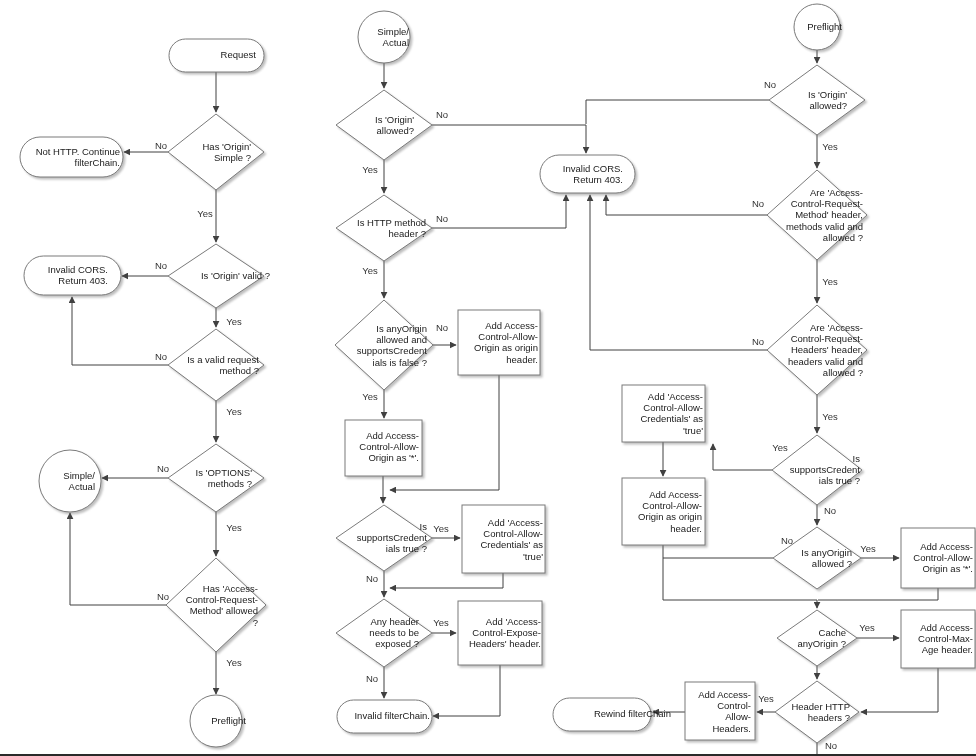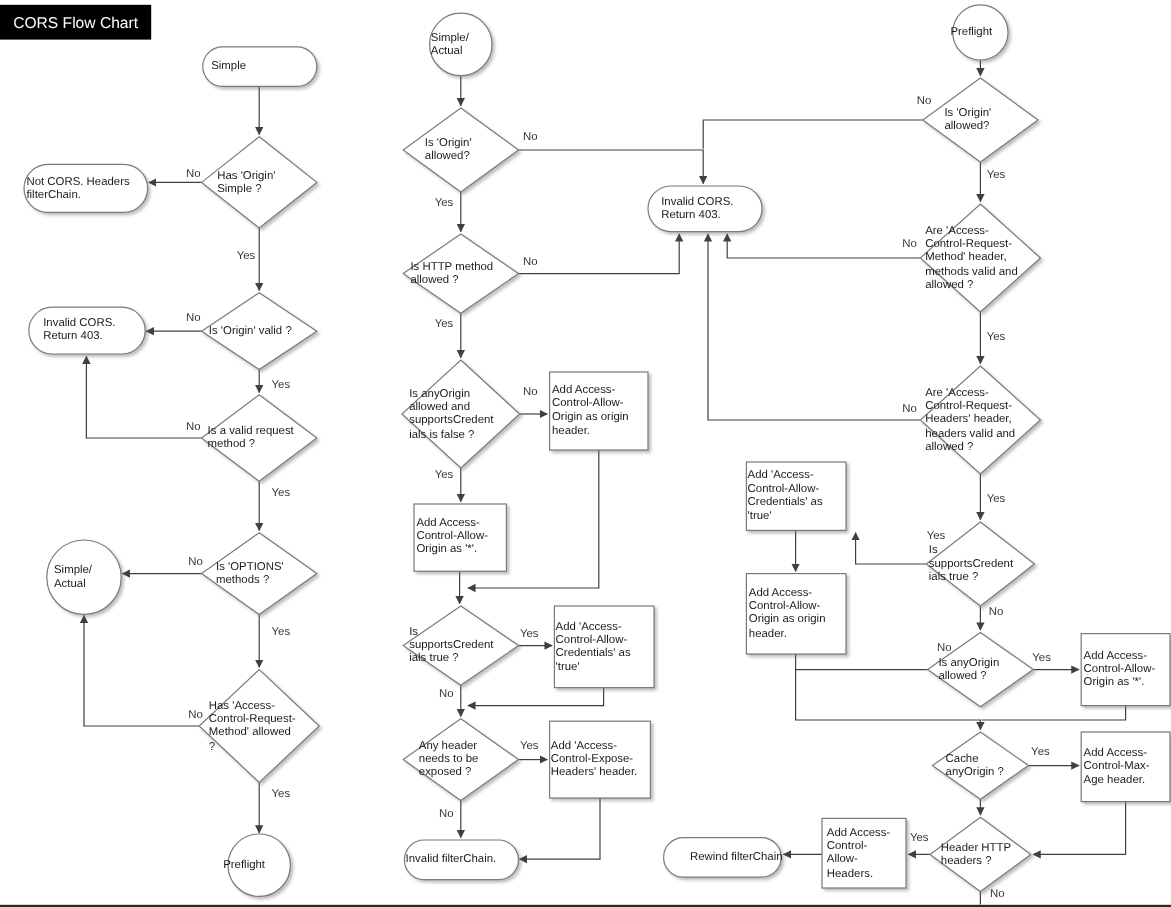--- a/index.html
+++ b/index.html
@@ -4,21 +4,21 @@
 <style>
   html,body{margin:0;padding:0;background:#fff;}
   .stage{
     position:relative;width:976px;height:756px;background:#ffffff;
     font-family:"Liberation Sans", sans-serif;overflow:hidden;
     border-bottom:2px solid #2a2a2a;box-sizing:border-box;
   }
   .stage svg{position:absolute;left:0;top:0;}
   .sh{fill:#ffffff;stroke:#7a7a7a;stroke-width:1;filter:drop-shadow(2px 2px 1.2px rgba(110,110,110,.45));}
   .cn{fill:none;stroke:#404040;stroke-width:1;}
-  .nl{position:absolute;transform:translate(-50%,-50%);text-align:left;white-space:pre-line;
+  .nl{position:absolute;transform:translate(-50%,-50%);text-align:right;white-space:pre-line;
       font-size:9.5px;line-height:1.18;color:#1a1a1a;}
   .el{position:absolute;transform:translate(-50%,-50%);font-size:9.5px;color:#333;}
   .title{position:absolute;left:0;top:4px;background:#000;color:#fff;font-size:13px;padding:7px 11px;}
 </style>
 </head>
 <body>
 
 <div class="stage">
 
   <svg width="976" height="756" viewBox="0 0 976 756">
@@ -117,28 +117,27 @@
       <rect class="sh" x="462" y="505" width="83" height="68"></rect>
       <rect class="sh" x="458" y="601" width="84" height="64"></rect>
       <rect class="sh" x="622" y="385" width="83" height="57"></rect>
       <rect class="sh" x="622" y="478" width="83" height="67"></rect>
       <rect class="sh" x="901" y="528" width="74" height="60"></rect>
       <rect class="sh" x="901" y="610" width="74" height="58"></rect>
       <rect class="sh" x="685" y="682" width="70" height="58"></rect>
     </g>
   </svg>
 
-  <div class="title">CORS Flow Chart</div>
-
-  <div class="nl" style="left:216px;top:55px;width:80px">Simple</div>
+
+  <div class="nl" style="left:216px;top:55px;width:80px">Request</div>
   <div class="nl" style="left:216px;top:152px;width:70px">Has 'Origin'
 Simple ?</div>
-  <div class="nl" style="left:71px;top:157px;width:98px">Not CORS. Headers
+  <div class="nl" style="left:71px;top:157px;width:98px">Not HTTP. Continue
 filterChain.</div>
-  <div class="nl" style="left:228px;top:276px;width:108px">Is 'Origin' valid ?</div>
+  <div class="nl" style="left:216px;top:276px;width:108px">Is 'Origin' valid ?</div>
   <div class="nl" style="left:72px;top:275px;width:72px">Invalid CORS.
 Return 403.</div>
   <div class="nl" style="left:216px;top:365px;width:86px">Is a valid request
 method ?</div>
   <div class="nl" style="left:216px;top:478px;width:72px">Is 'OPTIONS'
 methods ?</div>
   <div class="nl" style="left:70px;top:481px;width:50px">Simple/
 Actual</div>
   <div class="nl" style="left:216px;top:605px;width:84px">Has 'Access-
 Control-Request-
@@ -146,21 +145,21 @@
 ?</div>
   <div class="nl" style="left:216px;top:721px;width:60px">Preflight</div>
 
   <div class="nl" style="left:384px;top:37px;width:50px">Simple/
 Actual</div>
   <div class="nl" style="left:384px;top:125px;width:60px">Is 'Origin'
 allowed?</div>
   <div class="nl" style="left:587px;top:174px;width:72px">Invalid CORS.
 Return 403.</div>
   <div class="nl" style="left:384px;top:228px;width:84px">Is HTTP method
-allowed ?</div>
+header ?</div>
   <div class="nl" style="left:384px;top:345px;width:86px">Is anyOrigin
 allowed and
 supportsCredent
 ials is false ?</div>
   <div class="nl" style="left:499px;top:342px;width:78px">Add Access-
 Control-Allow-
 Origin as origin
 header.</div>
   <div class="nl" style="left:383px;top:447px;width:72px">Add Access-
 Control-Allow-

